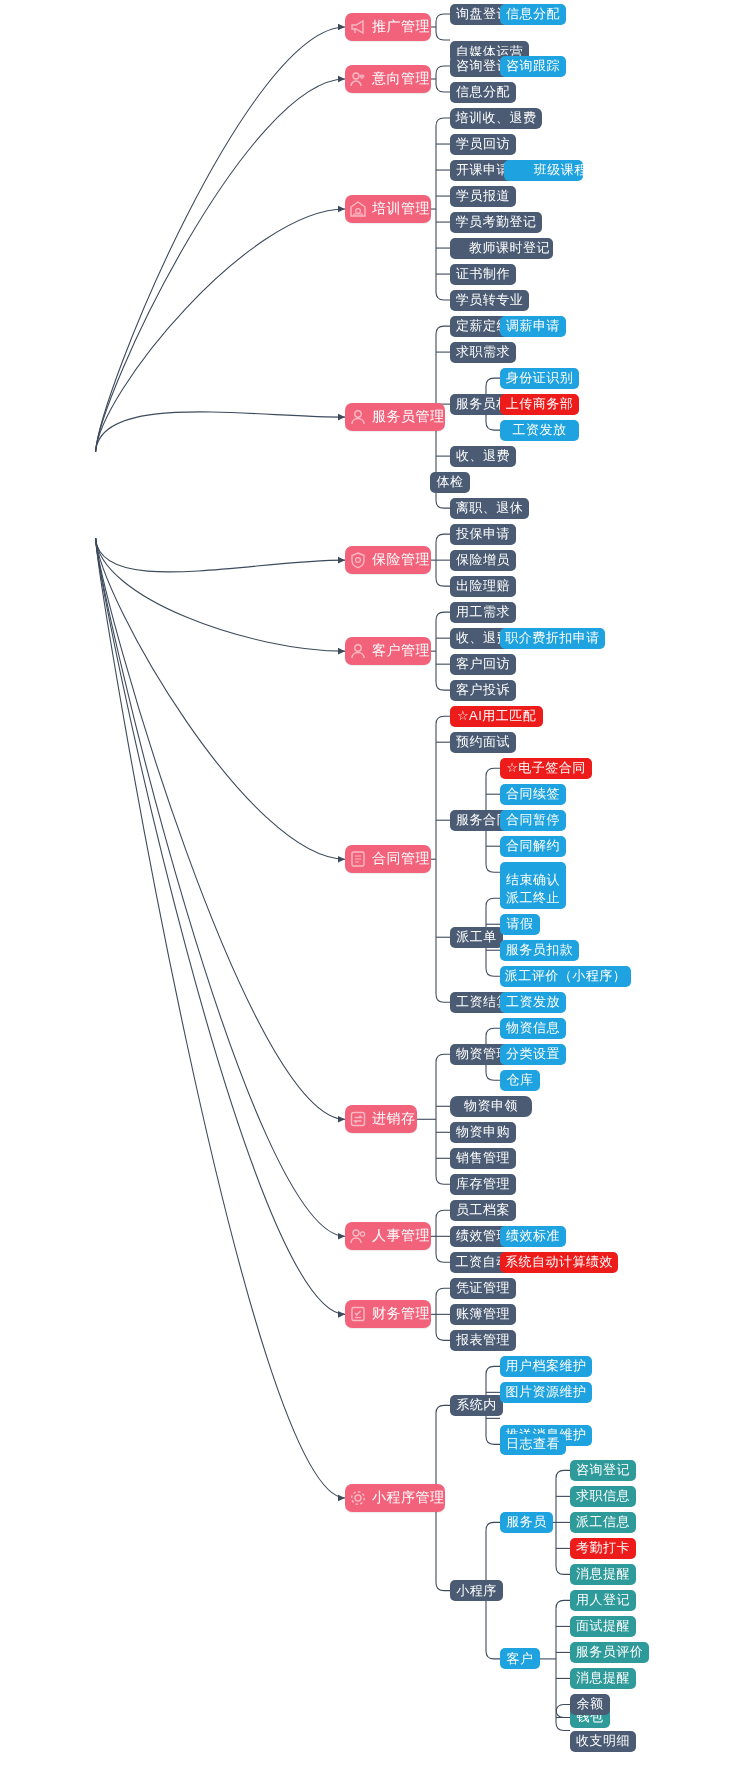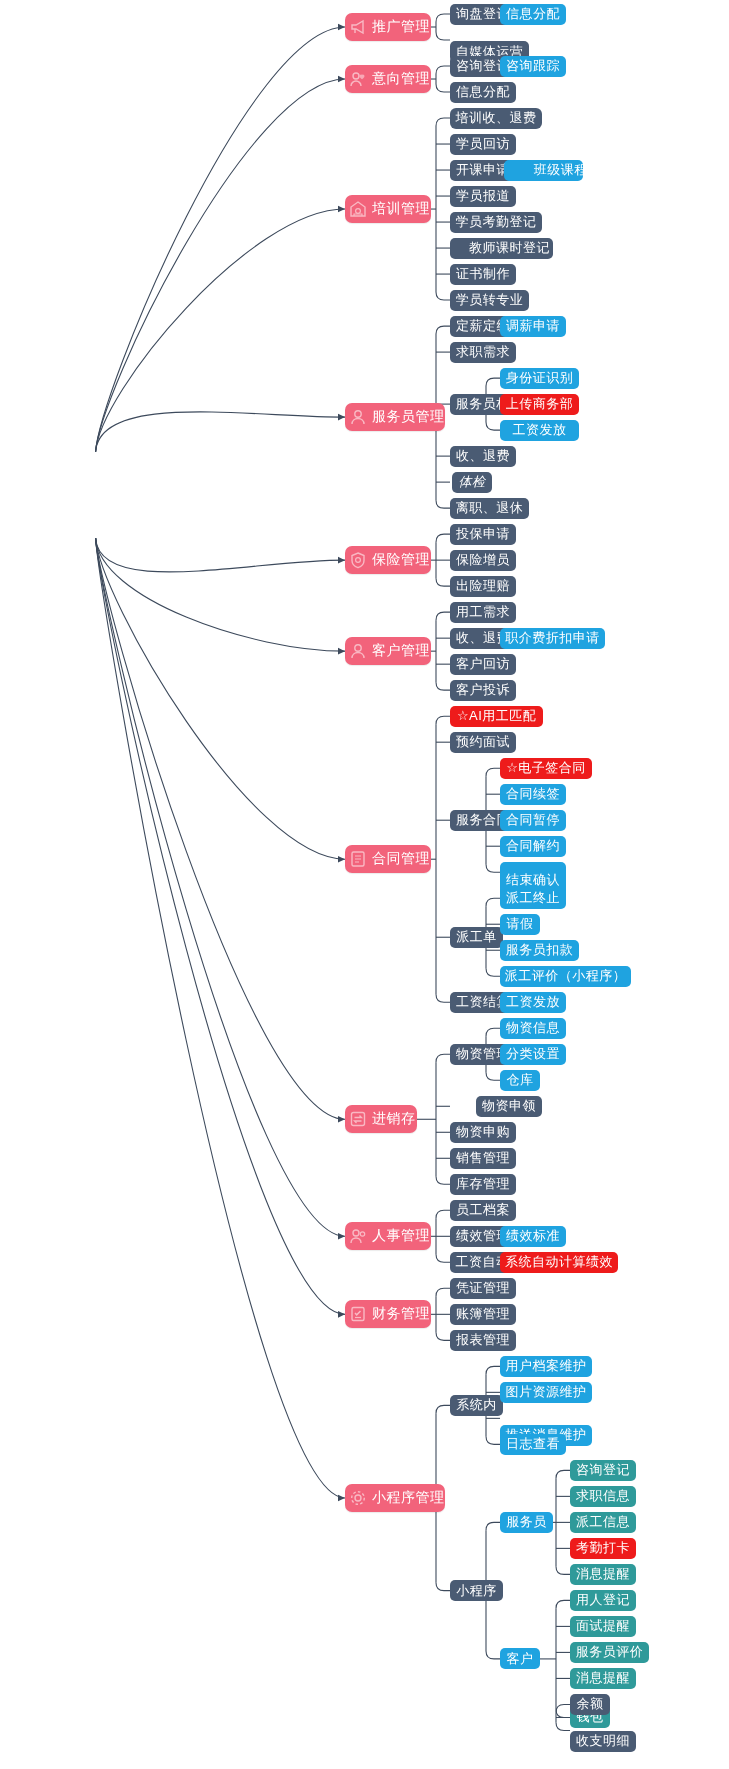--- a/index.html
+++ b/index.html
@@ -228,21 +228,21 @@
       <span class="tx">服务员管理</span>
     </div>
     <div class="node dark" style="left: 450px; top: 315.579px; width: 66px; height: 21px;">定薪定级</div>
     <div class="node blue" style="left: 500px; top: 315.579px; width: 66px; height: 21px;">调薪申请</div>
     <div class="node dark" style="left: 450px; top: 341.586px; width: 66px; height: 21px;">求职需求</div>
     <div class="node dark" style="left: 450px; top: 393.599px; width: 79px; height: 21px;">服务员档案</div>
     <div class="node blue" style="left: 500px; top: 367.593px; width: 79px; height: 21px;">身份证识别</div>
     <div class="node red" style="left: 500px; top: 393.599px; width: 79px; height: 21px;">上传商务部</div>
     <div class="node blue" style="left: 500px; top: 419.606px; width: 79px; height: 21px;">工资发放</div>
     <div class="node dark" style="left: 450px; top: 445.612px; width: 66px; height: 21px;">收、退费</div>
-    <div class="node dark" style="left: 452px; top: 471.619px; width: 40px; height: 21px; font-style: italic;">体检</div>
+    <div class="node dark" style="left: 430px; top: 471.619px; width: 40px; height: 21px;">体检</div>
     <div class="node dark" style="left: 450px; top: 497.626px; width: 79px; height: 21px;">离职、退休</div>
     <div class="node lvl1" style="left: 345px; top: 546.139px; width: 86px; height: 28px;">
       <span class="ic"><svg viewBox="0 0 18 18" width="18" height="18">
           <path d="M9 2 L15 4.5 v5 c0 4-3.5 6.3-6 7.2 -2.5-.9-6-3.2-6-7.2v-5z" fill="none" stroke="#fff" stroke-width="1.4"></path>
           <circle cx="9" cy="9" r="2.4" fill="none" stroke="#fff" stroke-width="1.2"></circle>
         </svg></span>
       <span class="tx">保险管理</span>
     </div>
     <div class="node dark" style="left: 450px; top: 523.632px; width: 66px; height: 21px;">投保申请</div>
     <div class="node dark" style="left: 450px; top: 549.639px; width: 66px; height: 21px;">保险增员</div>
@@ -285,21 +285,21 @@
       <span class="ic"><svg viewBox="0 0 18 18" width="18" height="18">
           <rect x="2.5" y="2.5" width="13" height="13" rx="2" fill="none" stroke="#fff" stroke-width="1.4"></rect>
           <path d="M5.5 7.5h7l-2-2M12.5 11h-7l2 2" fill="none" stroke="#fff" stroke-width="1.3"></path>
         </svg></span>
       <span class="tx">进销存</span>
     </div>
     <div class="node dark" style="left: 450px; top: 1043.76px; width: 66px; height: 21px;">物资管理</div>
     <div class="node blue" style="left: 500px; top: 1017.76px; width: 66px; height: 21px;">物资信息</div>
     <div class="node blue" style="left: 500px; top: 1043.76px; width: 66px; height: 21px;">分类设置</div>
     <div class="node blue" style="left: 500px; top: 1069.77px; width: 40px; height: 21px;">仓库</div>
-    <div class="node dark" style="left: 476px; top: 1095.78px; width: 66px; height: 21px;">物资申领</div>
+    <div class="node dark" style="left: 450px; top: 1095.78px; width: 82px; height: 21px; border-radius: 7px;">物资申领</div>
     <div class="node dark" style="left: 450px; top: 1121.78px; width: 66px; height: 21px;">物资申购</div>
     <div class="node dark" style="left: 450px; top: 1147.79px; width: 66px; height: 21px;">销售管理</div>
     <div class="node dark" style="left: 450px; top: 1173.8px; width: 66px; height: 21px;">库存管理</div>
     <div class="node lvl1" style="left: 345px; top: 1222.31px; width: 86px; height: 28px;">
       <span class="ic"><svg viewBox="0 0 18 18" width="18" height="18">
           <circle cx="7" cy="6" r="3" fill="none" stroke="#fff" stroke-width="1.4"></circle>
           <path d="M2 16c0-3 2.2-5 5-5s5 2 5 5" fill="none" stroke="#fff" stroke-width="1.4"></path>
           <circle cx="13.5" cy="7" r="2.2" fill="none" stroke="#fff" stroke-width="1.2"></circle>
         </svg></span>
       <span class="tx">人事管理</span>

